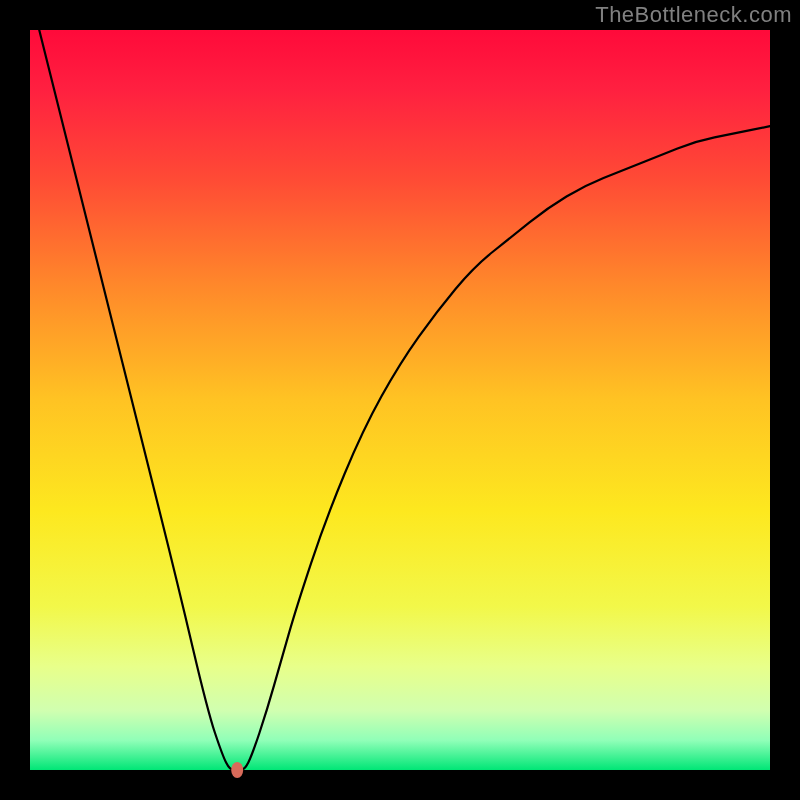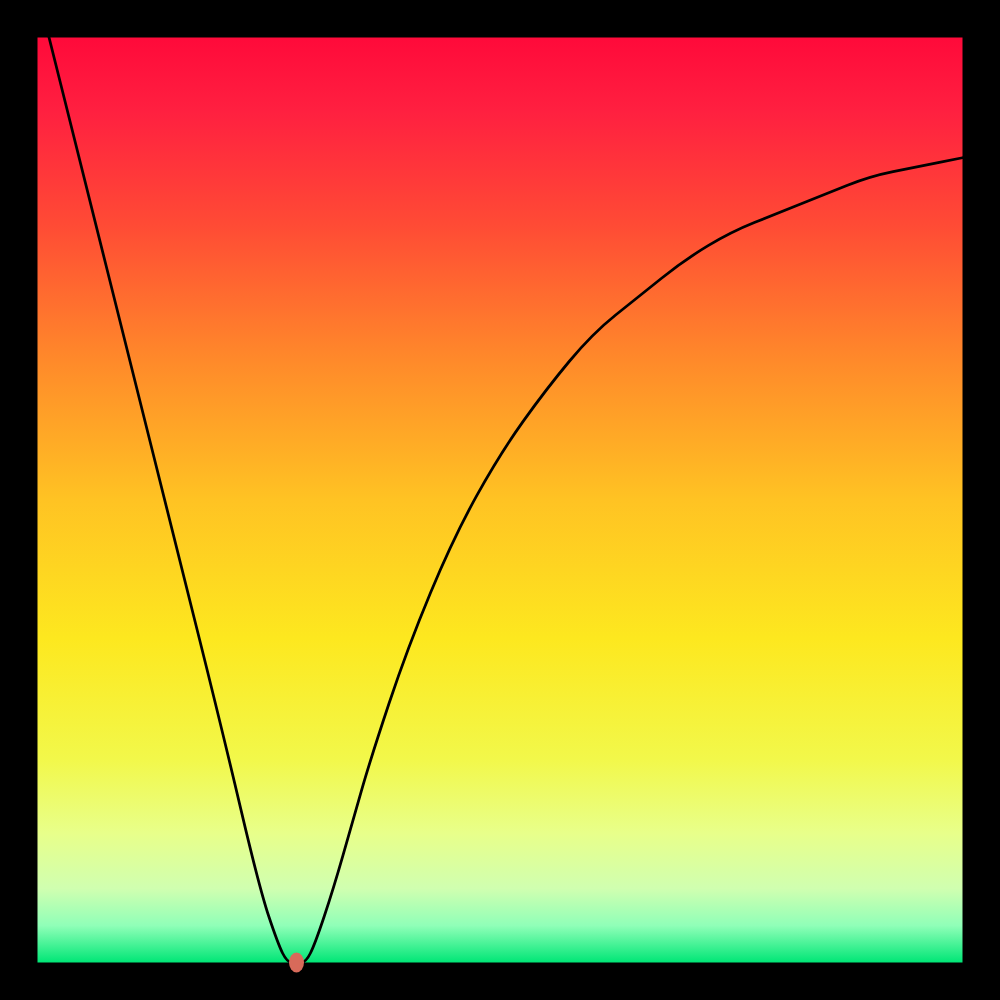--- a/index.html
+++ b/index.html
@@ -27,20 +27,21 @@
     z-index: 10;
   }
   svg {
     display: block;
   }
 </style>
 </head>
 <body>
 
 <div class="container">
+  <div class="watermark">TheBottleneck.com</div>
 
   <svg id="chart-svg" width="800" height="800" viewBox="0 0 800 800">
     <defs>
       <linearGradient id="bg-grad" x1="0" y1="0" x2="0" y2="1">
           <stop offset="0%" stop-color="#ff0a3a"></stop>
           <stop offset="8%" stop-color="#ff2040"></stop>
           <stop offset="20%" stop-color="#ff4a35"></stop>
           <stop offset="35%" stop-color="#ff8a2a"></stop>
           <stop offset="50%" stop-color="#ffc323"></stop>
           <stop offset="65%" stop-color="#fde81f"></stop>

